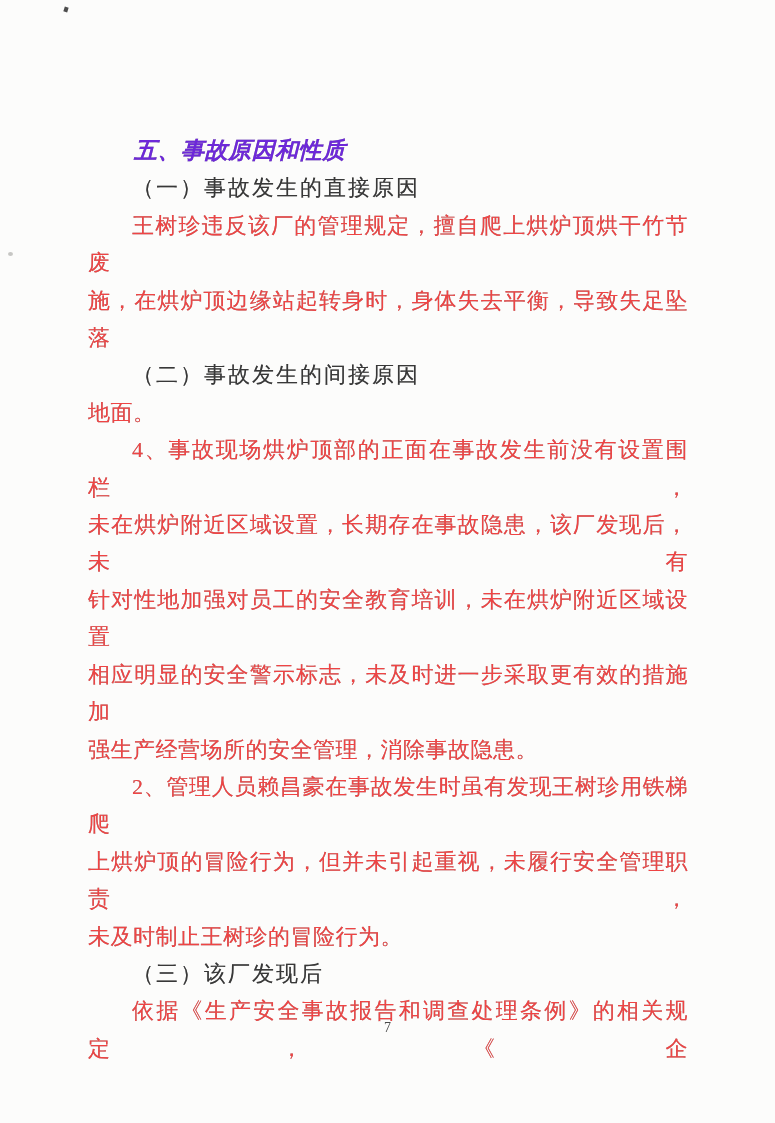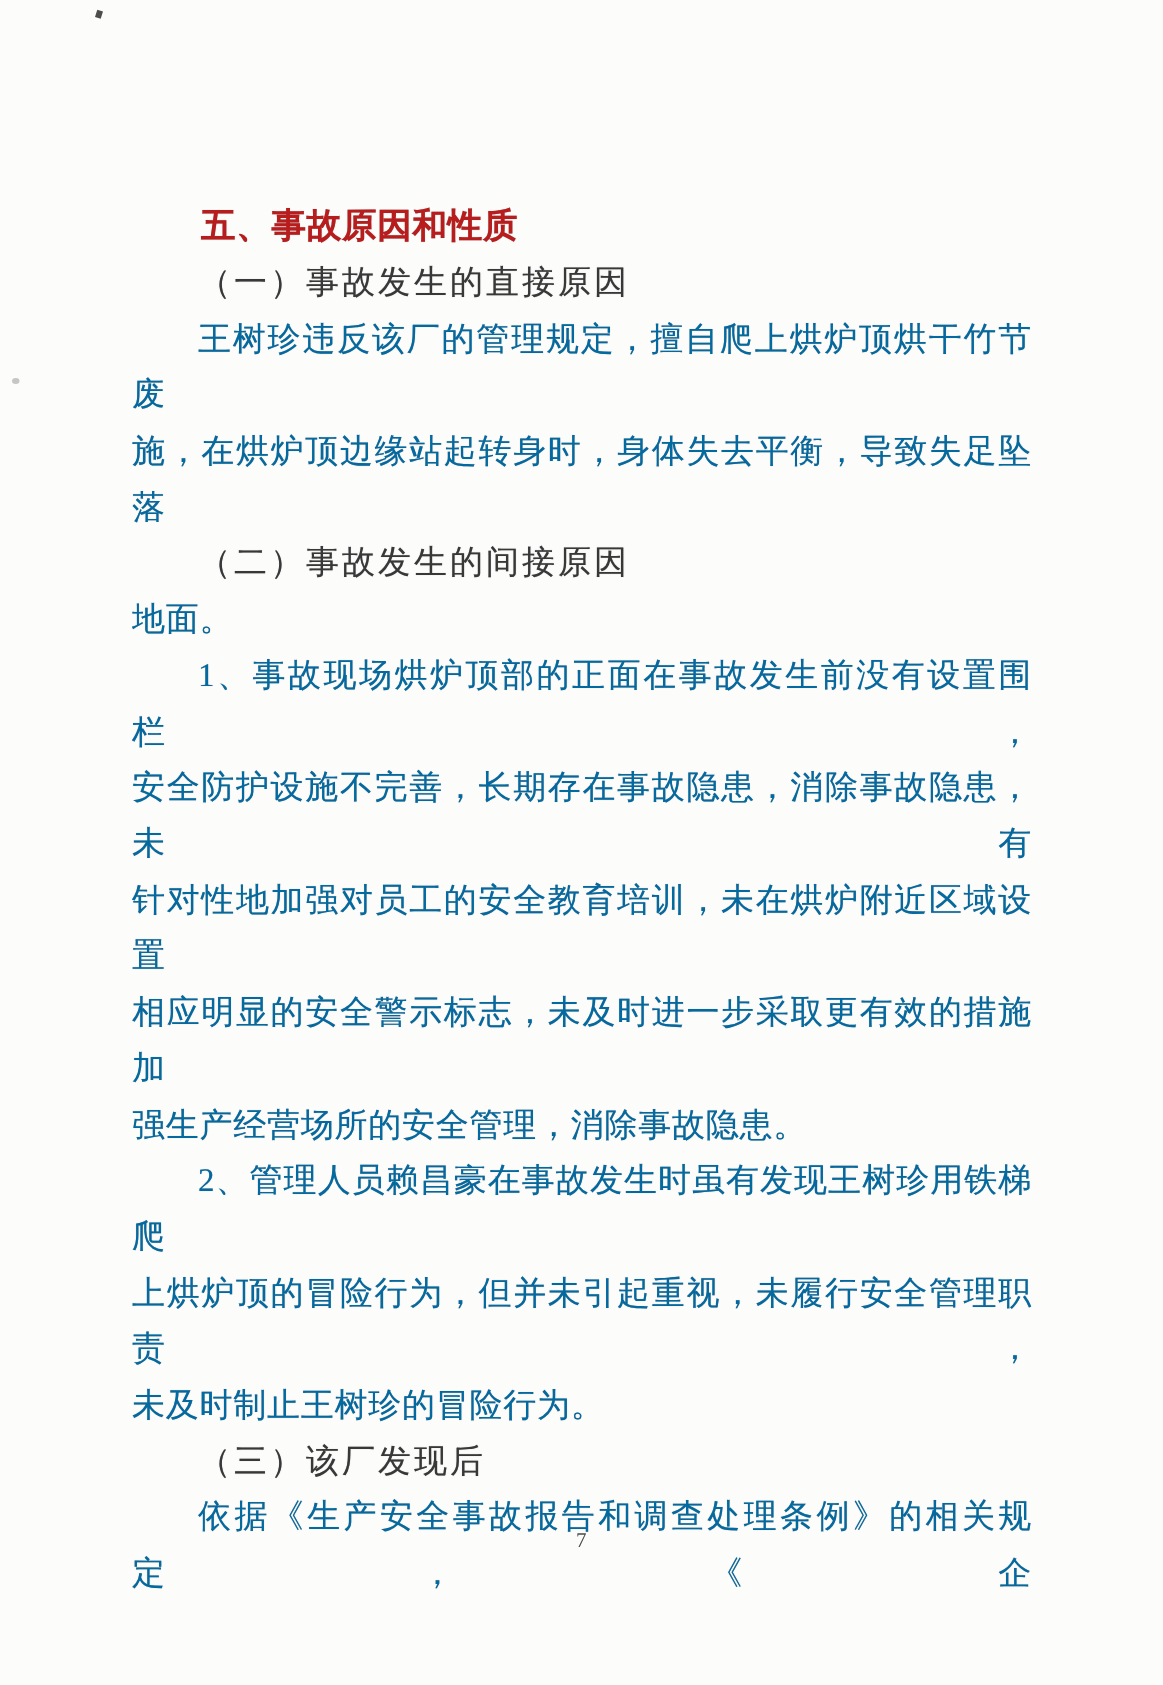--- a/index.html
+++ b/index.html
@@ -18,34 +18,35 @@
   .content {
     position: absolute;
     left: 88px; top: 132px;
     width: 600px;
   }
   .line {
     min-height: 37.4px;
     line-height: 37.4px;
     font-size: 22px;
     text-align: justify;
-    color: #0369a1;
+    color: #ef4444;
     text-shadow: 0 0 0.5px rgba(70,70,70,0.55);
     letter-spacing: 0.5px;
   }
   .full { text-align-last: justify; }
   .indent { text-indent: 2em; }
   .h1 {
     font-family: "Liberation Sans", sans-serif;
     font-weight: bold;
     font-size: 23px;
-    color: #b91c1c;
+    color: #6d28d9;
     letter-spacing: 0.5px;
     text-align: right;
     text-align-last: left;
+    font-style: italic;
   }
   .h2 {
     font-size: 22px;
     color: #383838;
     text-align: center;
     text-align-last: left;
     letter-spacing: 2px;
   }
   .page-number {
     position: absolute;
@@ -72,22 +73,22 @@
   <div class="speck speck-top-left"></div>
   <div class="speck speck-left-margin"></div>
 
   <div class="content" id="content">
       <div class="line indent h1">五、事故原因和性质</div>
       <div class="line indent h2">（一）事故发生的直接原因</div>
       <div class="line indent full">王树珍违反该厂的管理规定，擅自爬上烘炉顶烘干竹节废</div>
       <div class="line full">施，在烘炉顶边缘站起转身时，身体失去平衡，导致失足坠落</div>
       <div class="line indent h2">（二）事故发生的间接原因</div>
       <div class="line">地面。</div>
-      <div class="line indent full">1、事故现场烘炉顶部的正面在事故发生前没有设置围栏，</div>
-      <div class="line full">安全防护设施不完善，长期存在事故隐患，消除事故隐患，未有</div>
+      <div class="line indent full">4、事故现场烘炉顶部的正面在事故发生前没有设置围栏，</div>
+      <div class="line full">未在烘炉附近区域设置，长期存在事故隐患，该厂发现后，未有</div>
       <div class="line full">针对性地加强对员工的安全教育培训，未在烘炉附近区域设置</div>
       <div class="line full">相应明显的安全警示标志，未及时进一步采取更有效的措施加</div>
       <div class="line">强生产经营场所的安全管理，消除事故隐患。</div>
       <div class="line indent full">2、管理人员赖昌豪在事故发生时虽有发现王树珍用铁梯爬</div>
       <div class="line full">上烘炉顶的冒险行为，但并未引起重视，未履行安全管理职责，</div>
       <div class="line">未及时制止王树珍的冒险行为。</div>
       <div class="line indent h2">（三）该厂发现后</div>
       <div class="line indent full">依据《生产安全事故报告和调查处理条例》的相关规定，《企</div>
     </div>
 

